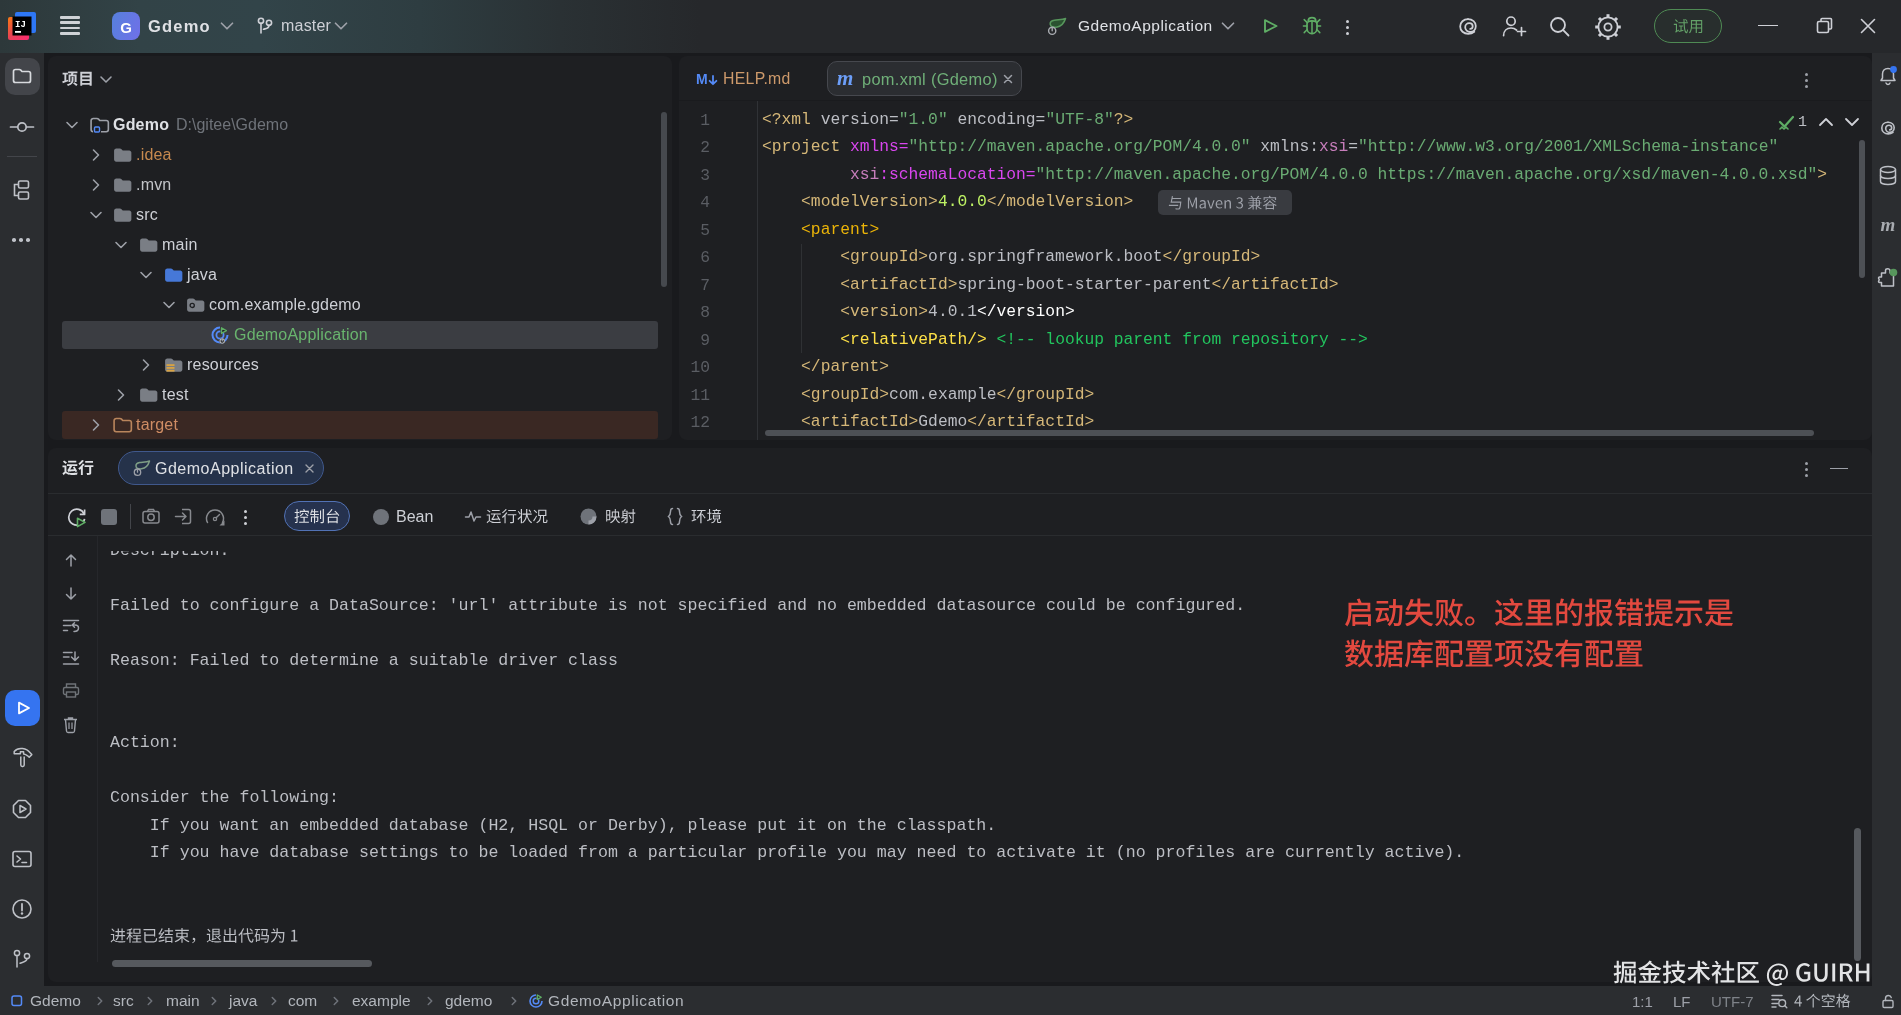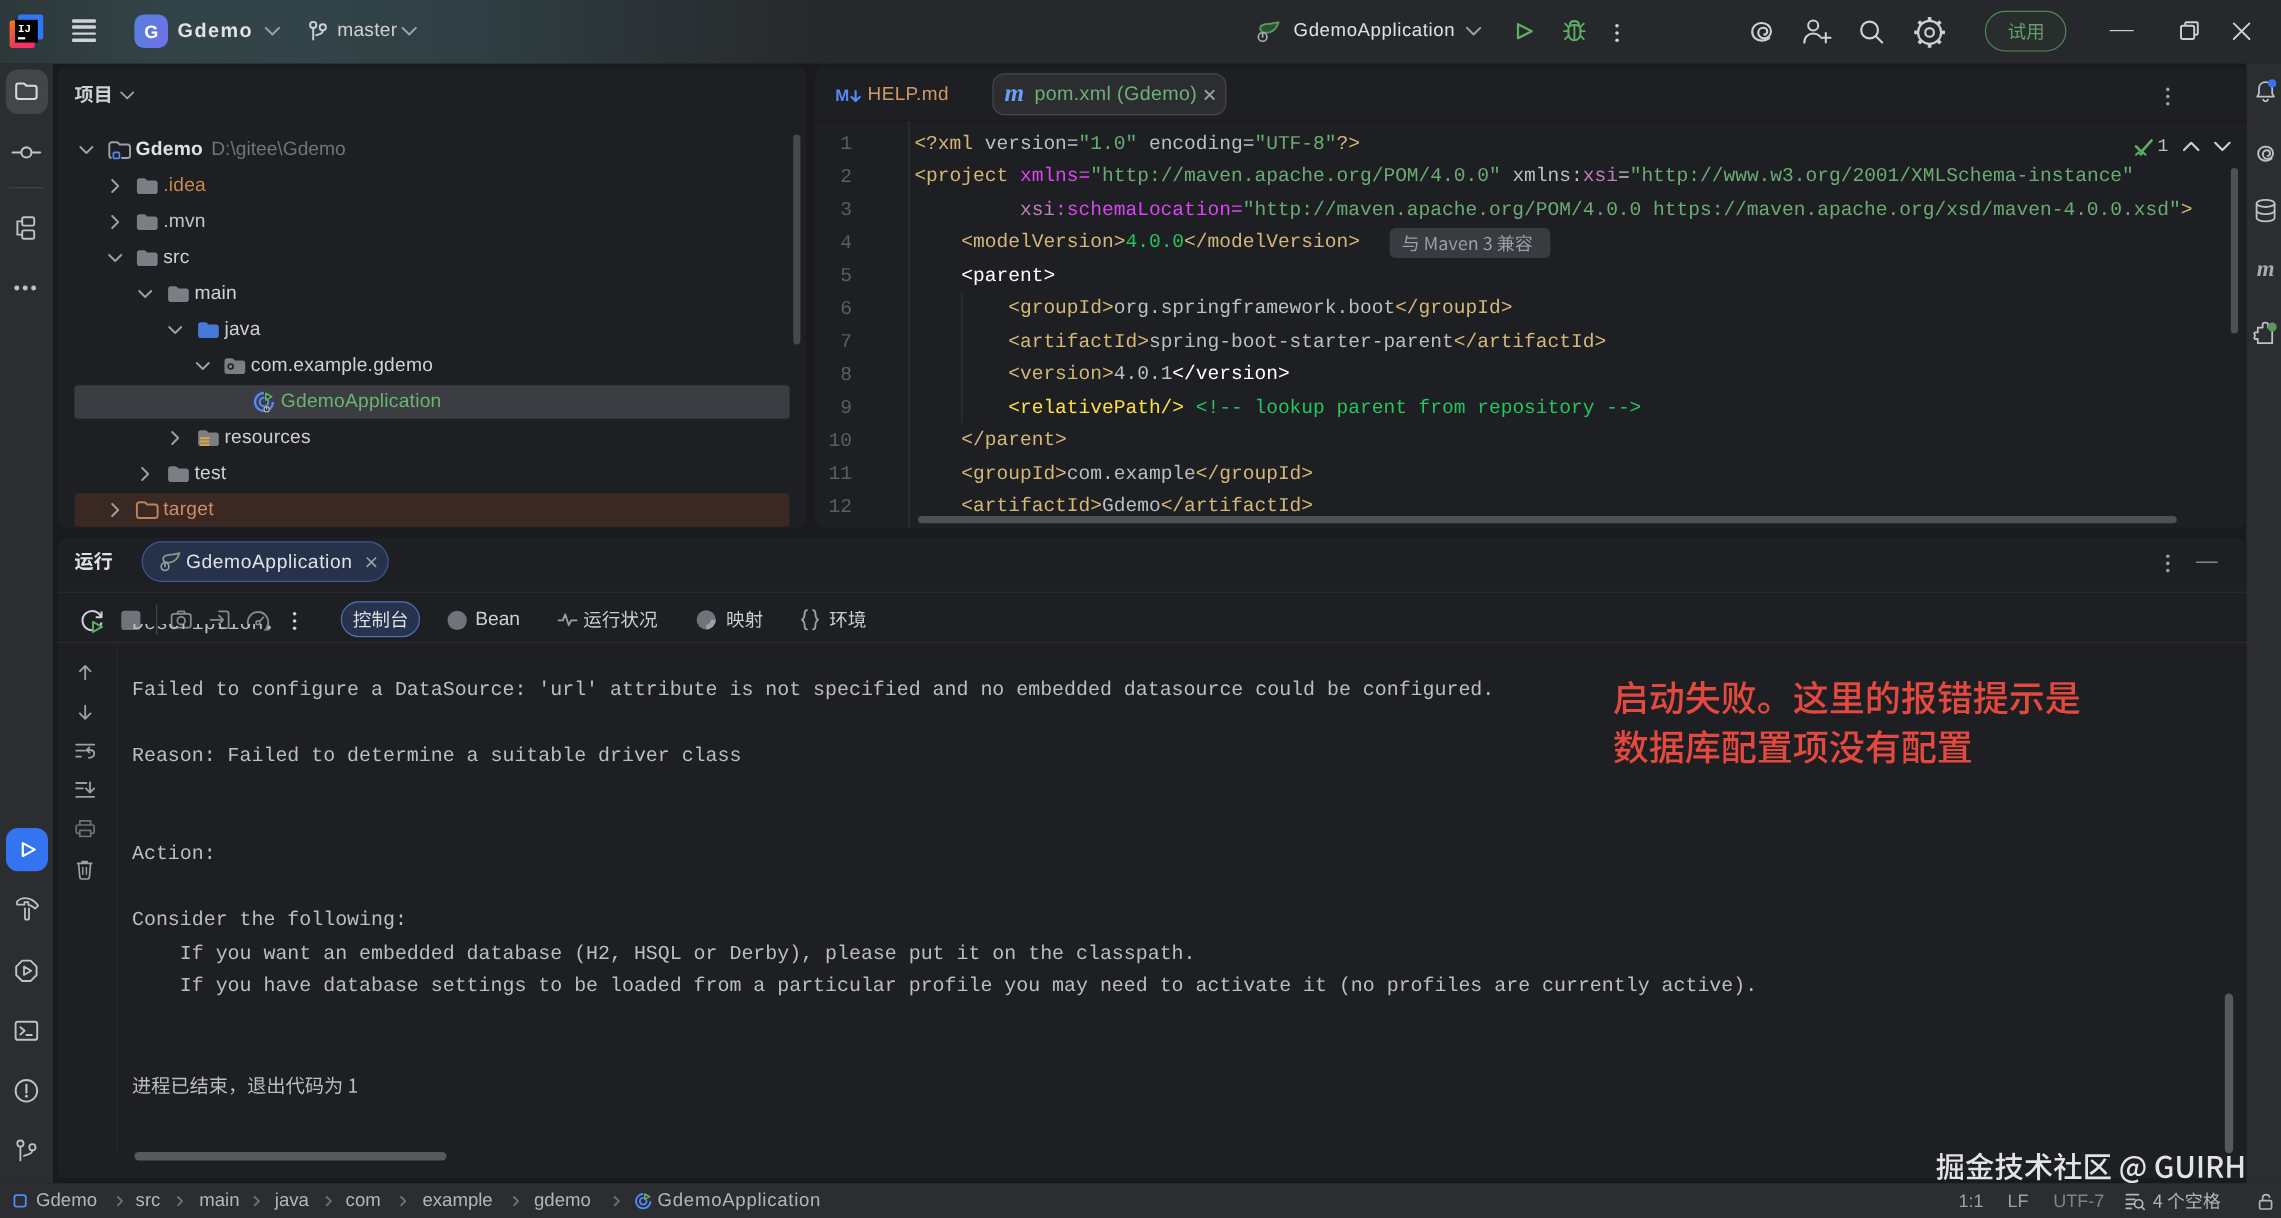--- a/index.html
+++ b/index.html
@@ -323,22 +323,22 @@
 <div class="t" style="left:31px;top:256.0px;font-size:16.3px;color:#5A5D63;font-weight:400;font-family:&quot;Liberation Mono&quot;,monospace;letter-spacing:0px;transform:translate(-100%,-50%)">8</div>
 <div class="t" style="left:31px;top:283.5px;font-size:16.3px;color:#5A5D63;font-weight:400;font-family:&quot;Liberation Mono&quot;,monospace;letter-spacing:0px;transform:translate(-100%,-50%)">9</div>
 <div class="t" style="left:31px;top:311.0px;font-size:16.3px;color:#5A5D63;font-weight:400;font-family:&quot;Liberation Mono&quot;,monospace;letter-spacing:0px;transform:translate(-100%,-50%)">10</div>
 <div class="t" style="left:31px;top:338.5px;font-size:16.3px;color:#5A5D63;font-weight:400;font-family:&quot;Liberation Mono&quot;,monospace;letter-spacing:0px;transform:translate(-100%,-50%)">11</div>
 <div class="t" style="left:31px;top:366.0px;font-size:16.3px;color:#5A5D63;font-weight:400;font-family:&quot;Liberation Mono&quot;,monospace;letter-spacing:0px;transform:translate(-100%,-50%)">12</div>
 <div class="abs" style="left:78px;top:45px;width:1px;height:339px;background:#303236"></div>
 <div class="abs" style="left:121.5px;top:188px;width:1px;height:109px;background:#2F3134"></div>
 <div style="position:absolute;left:83px;top:49.75px;font-family:&quot;Liberation Mono&quot;,monospace;font-size:16.3px;line-height:27.5px;white-space:pre;color:#BCBEC4"><span style="color:#D5B778">&lt;?xml</span><span style="color:#BCBEC4"> version=</span><span style="color:#6AAB73">"1.0"</span><span style="color:#BCBEC4"> encoding=</span><span style="color:#6AAB73">"UTF-8"</span><span style="color:#D5B778">?&gt;</span>
 <span style="color:#D5B778">&lt;project</span><span style="color:#d946ef"> xmlns=</span><span style="color:#6AAB73">"http://maven.apache.org/POM/4.0.0"</span><span style="color:#BCBEC4"> xmlns:</span><span style="color:#C77DBB">xsi</span><span style="color:#BCBEC4">=</span><span style="color:#6AAB73">"http://www.w3.org/2001/XMLSchema-instance"</span>
          <span style="color:#C77DBB">xsi</span><span style="color:#d946ef">:schemaLocation=</span><span style="color:#6AAB73">"http://maven.apache.org/POM/4.0.0 https://maven.apache.org/xsd/maven-4.0.0.xsd"</span><span style="color:#D5B778">&gt;</span>
-    <span style="color:#D5B778">&lt;modelVersion&gt;</span><span style="color:#22c55e">4.0.0</span><span style="color:#D5B778">&lt;/modelVersion&gt;</span>
-    <span style="color:#ffffff">&lt;parent&gt;</span>
+    <span style="color:#D5B778">&lt;modelVersion&gt;</span><span style="color:#bef264">4.0.0</span><span style="color:#D5B778">&lt;/modelVersion&gt;</span>
+    <span style="color:#eab308">&lt;parent&gt;</span>
         <span style="color:#D5B778">&lt;groupId&gt;</span><span style="color:#BCBEC4">org.springframework.boot</span><span style="color:#D5B778">&lt;/groupId&gt;</span>
         <span style="color:#D5B778">&lt;artifactId&gt;</span><span style="color:#BCBEC4">spring-boot-starter-parent</span><span style="color:#D5B778">&lt;/artifactId&gt;</span>
         <span style="color:#D5B778">&lt;version&gt;</span><span style="color:#BCBEC4">4.0.1</span><span style="color:#ffffff">&lt;/version&gt;</span>
         <span style="color:#fde047">&lt;relativePath/&gt;</span> <span style="color:#22c55e">&lt;!-- lookup parent from repository --&gt;</span>
     <span style="color:#D5B778">&lt;/parent&gt;</span>
     <span style="color:#D5B778">&lt;groupId&gt;</span><span style="color:#BCBEC4">com.example</span><span style="color:#D5B778">&lt;/groupId&gt;</span>
     <span style="color:#D5B778">&lt;artifactId&gt;</span><span style="color:#BCBEC4">Gdemo</span><span style="color:#D5B778">&lt;/artifactId&gt;</span></div>
 <div class="abs" style="left:479px;top:134px;width:134px;height:25px;border-radius:5px;background:#393B40"></div>
 <svg class="" width="109" height="22" viewBox="0 0 109 22" style="position:absolute;overflow:visible;left:489.0px;top:134.8px">
       <path fill="#9DA0A8" d="M0.9 13.8V14.9H10.2V13.8ZM3.9 5.1C3.5 7.2 2.9 10.0 2.5 11.7L3.4 11.7H3.6H12.1C11.8 15.1 11.4 16.7 10.8 17.2C10.6 17.3 10.4 17.4 10.0 17.4C9.6 17.4 8.4 17.3 7.3 17.2C7.5 17.5 7.6 18.0 7.7 18.4C8.7 18.4 9.8 18.4 10.4 18.4C11.0 18.4 11.4 18.3 11.8 17.9C12.5 17.2 12.9 15.5 13.3 11.2C13.3 11.0 13.4 10.6 13.4 10.6H3.9C4.1 9.8 4.3 8.9 4.5 7.9H13.1V6.9H4.7L5.0 5.2Z M19.9 17.4H21.1V11.3C21.1 10.4 21.0 9.0 20.9 8.1H21.0L21.9 10.6L24.0 16.3H24.9L27.0 10.6L27.9 8.1H27.9C27.8 9.0 27.7 10.4 27.7 11.3V17.4H29.0V6.4H27.4L25.3 12.3C25.0 13.0 24.8 13.8 24.5 14.6H24.4C24.2 13.8 23.9 13.0 23.6 12.3L21.5 6.4H19.9Z M33.8 17.6C34.8 17.6 35.7 17.1 36.5 16.4H36.5L36.7 17.4H37.8V12.4C37.8 10.4 37.0 9.0 35.0 9.0C33.6 9.0 32.5 9.6 31.8 10.1L32.3 11.1C32.9 10.6 33.8 10.2 34.7 10.2C36.1 10.2 36.4 11.2 36.4 12.2C33.0 12.6 31.4 13.5 31.4 15.3C31.4 16.8 32.4 17.6 33.8 17.6ZM34.2 16.5C33.4 16.5 32.7 16.1 32.7 15.2C32.7 14.1 33.7 13.5 36.4 13.2V15.4C35.6 16.1 35.0 16.5 34.2 16.5Z M42.1 17.4H43.7L46.6 9.3H45.3L43.7 13.9C43.5 14.7 43.2 15.5 43.0 16.3H42.9C42.6 15.5 42.4 14.7 42.1 13.9L40.6 9.3H39.2Z M51.5 17.6C52.6 17.6 53.4 17.2 54.1 16.8L53.7 15.9C53.1 16.3 52.4 16.5 51.6 16.5C50.1 16.5 49.0 15.4 48.9 13.6H54.4C54.4 13.4 54.5 13.2 54.5 12.9C54.5 10.5 53.3 9.0 51.2 9.0C49.4 9.0 47.6 10.7 47.6 13.3C47.6 16.0 49.3 17.6 51.5 17.6ZM48.9 12.7C49.1 11.1 50.1 10.1 51.3 10.1C52.5 10.1 53.3 11.0 53.3 12.7Z M56.5 17.4H57.9V11.5C58.7 10.7 59.2 10.2 60.1 10.2C61.2 10.2 61.6 10.9 61.6 12.4V17.4H63.0V12.2C63.0 10.2 62.2 9.0 60.5 9.0C59.4 9.0 58.5 9.7 57.8 10.4H57.8L57.6 9.3H56.5Z M71.6 17.6C73.5 17.6 75.1 16.4 75.1 14.5C75.1 12.9 74.1 12.0 72.8 11.7V11.6C74.0 11.2 74.7 10.3 74.7 9.0C74.7 7.2 73.4 6.2 71.5 6.2C70.3 6.2 69.3 6.8 68.5 7.5L69.2 8.4C69.8 7.8 70.6 7.3 71.5 7.3C72.6 7.3 73.3 8.0 73.3 9.1C73.3 10.2 72.6 11.2 70.3 11.2V12.2C72.8 12.2 73.7 13.1 73.7 14.4C73.7 15.7 72.8 16.5 71.5 16.5C70.2 16.5 69.4 15.9 68.8 15.2L68.1 16.1C68.8 16.9 69.9 17.6 71.6 17.6Z M90.2 4.8C89.8 5.4 89.2 6.3 88.6 6.9H84.5L85.1 6.6C84.7 6.1 84.0 5.3 83.4 4.8L82.4 5.2C82.9 5.7 83.5 6.4 83.9 6.9H80.4V7.8H84.6V9.2H81.4V10.1H84.6V11.4H80.1V12.3H84.6V13.8H81.3V14.7H84.0C83.0 15.8 81.3 16.9 79.9 17.5C80.1 17.7 80.5 18.1 80.6 18.3C82.0 17.7 83.5 16.6 84.6 15.4V18.6H85.7V14.7H87.8V18.6H88.9V15.3C90.0 16.5 91.6 17.7 93.0 18.3C93.2 18.0 93.5 17.6 93.8 17.4C92.3 16.8 90.6 15.8 89.5 14.7H92.0V12.3H93.5V11.4H92.0V9.2H88.9V7.8H93.2V6.9H90.0C90.4 6.4 90.9 5.8 91.3 5.2ZM85.7 7.8H87.8V9.2H85.7ZM85.7 12.3H87.8V13.8H85.7ZM85.7 11.4V10.1H87.8V11.4ZM88.9 12.3H90.9V13.8H88.9ZM88.9 11.4V10.1H90.9V11.4Z M99.3 7.9C98.4 9.0 97.0 10.1 95.6 10.8C95.9 10.9 96.3 11.4 96.4 11.6C97.8 10.8 99.3 9.6 100.3 8.3ZM103.1 8.6C104.5 9.4 106.2 10.7 107.0 11.6L107.8 10.8C107.0 10.0 105.2 8.7 103.9 7.9ZM101.7 9.2C100.3 11.5 97.6 13.3 94.9 14.4C95.1 14.6 95.4 15.0 95.6 15.3C96.3 15.0 97.0 14.7 97.6 14.3V18.6H98.7V18.1H104.9V18.6H106.0V14.1C106.6 14.5 107.3 14.8 108.0 15.1C108.1 14.8 108.4 14.4 108.7 14.1C106.3 13.2 104.1 12.0 102.4 10.1L102.7 9.7ZM98.7 17.1V14.6H104.9V17.1ZM98.8 13.6C99.9 12.8 101.0 11.9 101.8 10.9C102.8 12.0 103.9 12.8 105.1 13.6ZM100.8 5.0C101.0 5.3 101.2 5.8 101.4 6.2H95.6V8.9H96.6V7.2H106.9V8.9H108.1V6.2H102.7C102.5 5.7 102.2 5.1 102.0 4.7Z"></path>
@@ -447,21 +447,21 @@
 <path d="M4.5 5.5 L4.5 2 L13.5 2 L13.5 5.5" fill="none" stroke="#6F7378" stroke-width="1.4"></path>
 <rect x="1.5" y="5.5" width="15" height="7" rx="1.5" fill="none" stroke="#6F7378" stroke-width="1.4"></rect>
 <rect x="4.5" y="10" width="9" height="5" fill="#1e1f22" stroke="#6F7378" stroke-width="1.4"></rect>
 </svg>
 <svg class="abs" style="left:14px;top:268px;overflow:visible" width="18" height="18" viewBox="0 0 18 18">
 <path d="M2 3.5 L15 3.5 M6.5 3.5 L6.5 2 L10.5 2 L10.5 3.5" stroke="#9DA0A8" stroke-width="1.4" fill="none"></path>
 <path d="M3.5 3.5 L4.5 15 C4.6 15.8 5.2 16.5 6 16.5 L11 16.5 C11.8 16.5 12.4 15.8 12.5 15 L13.5 3.5" fill="none" stroke="#9DA0A8" stroke-width="1.4"></path>
 <path d="M7 6.5 L7 13 M10 6.5 L10 13" stroke="#9DA0A8" stroke-width="1.2"></path>
 </svg>
 <div class="abs" style="left:49px;top:88px;width:1px;height:426px;background:#26272B"></div>
-<div class="abs" style="left:50px;top:72px;width:1770px;height:426px;overflow:hidden">
+<div class="abs" style="left:50px;top:103px;width:1770px;height:426px;overflow:hidden">
       <div style="position:absolute;left:12px;top:-14.25px;font-family:'Liberation Mono',monospace;font-size:16.6px;line-height:27.5px;white-space:pre;color:#BCBEC4">Description:
 
 Failed to configure a DataSource: 'url' attribute is not specified and no embedded datasource could be configured.
 
 Reason: Failed to determine a suitable driver class
 
 
 Action:
 
 Consider the following:

